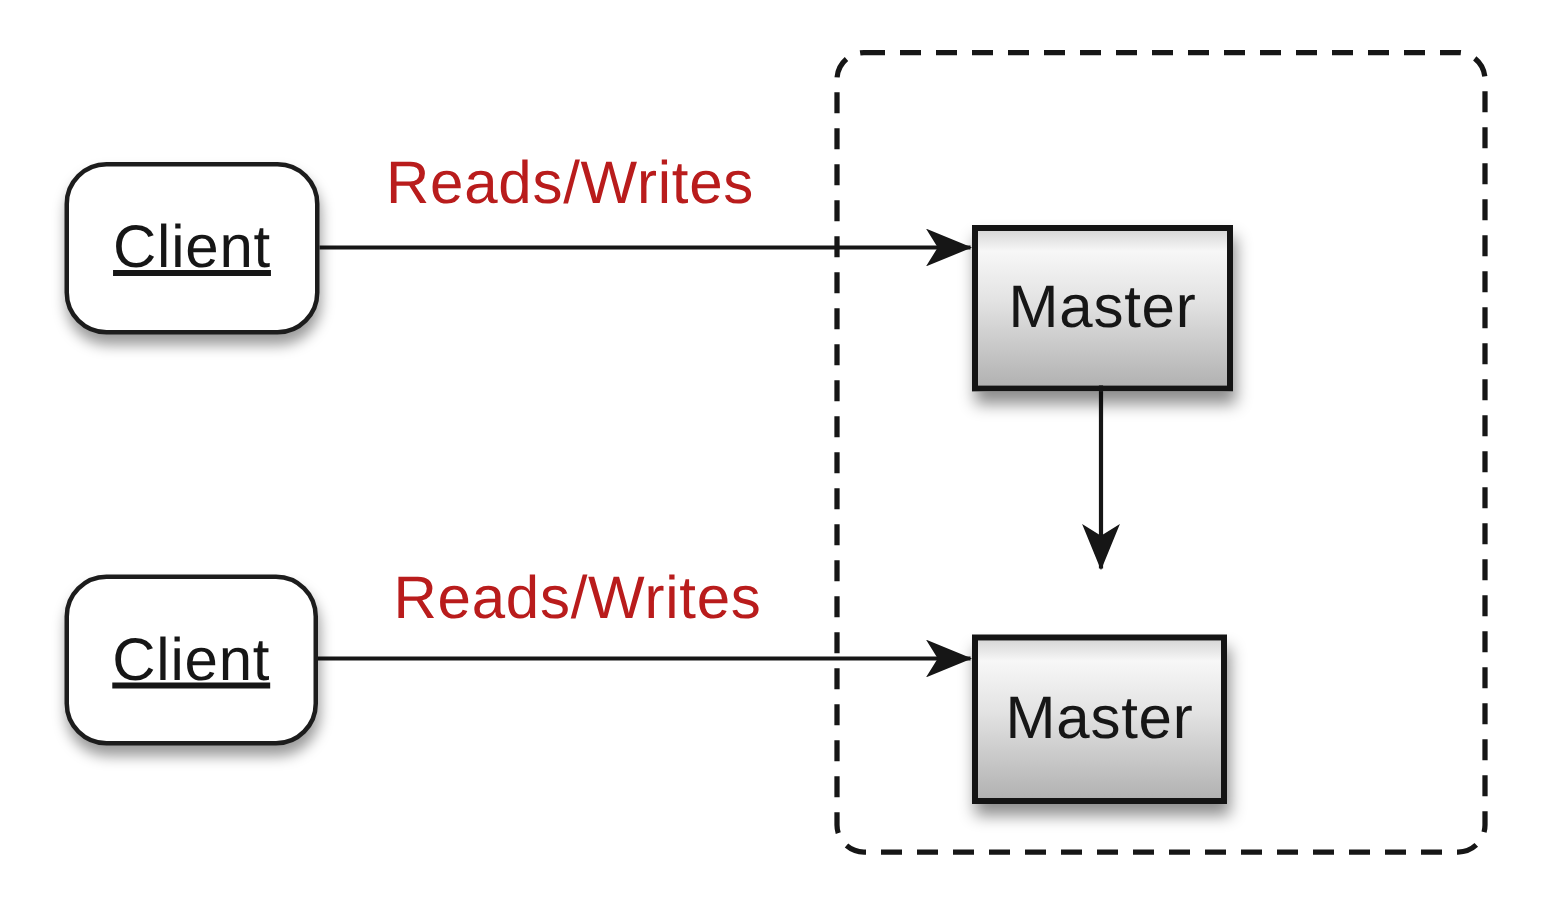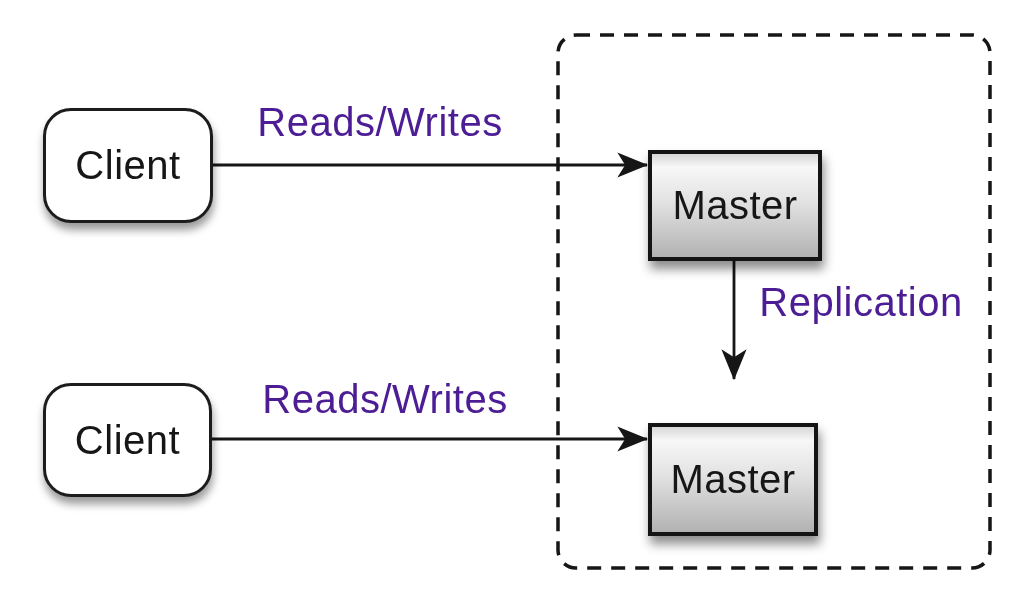--- a/index.html
+++ b/index.html
@@ -32,35 +32,36 @@
     justify-content: center;
     font-size: 40px;
     color: #161616;
     letter-spacing: 0.5px;
   }
   .client {
     background: #ffffff;
     border: 3px solid #1c1c1c;
     border-radius: 28px;
     box-shadow: 1px 7px 9px rgba(0,0,0,0.40);
+    text-decoration: underline;
   }
   .client-top    { left: 43px;  top: 108px; width: 170px; height: 115px; }
   .client-bottom { left: 43px;  top: 383px; width: 169px; height: 114px; }
   .master {
     background: linear-gradient(180deg, #d7d7d7 0%, #f7f7f7 13%, #e3e3e3 45%, #b2b2b2 100%);
     border: 4px solid #141414;
     box-shadow: 2px 8px 10px rgba(0,0,0,0.45);
     margin-top: 41px;
   }
   .master-top    { left: 648px; top: 109px; width: 174px; height: 111px; }
   .master-bottom { left: 648px; top: 382px; width: 170px; height: 113px; }
   .edge-label {
     position: absolute;
     font-size: 40px;
-    color: #4c1d95;
+    color: #b91c1c;
     text-align: center;
     white-space: nowrap;
     line-height: 1.0;
     letter-spacing: 0.5px;
   }
   .label-rw-top    { left: 250px; top: 102px; width: 260px; }
   .label-rw-bottom { left: 255px; top: 379px; width: 260px; }
   .label-replication { left: 758px; top: 282px; width: 206px; }
 </style>
 </head>
@@ -97,15 +98,14 @@
   </div>
 
   <div class="node master master-bottom">
     <span>Master</span>
   </div>
 
   <div class="edge-label label-rw-top">Reads/Writes</div>
 
   <div class="edge-label label-rw-bottom">Reads/Writes</div>
 
-  <div class="edge-label label-replication">Replication</div>
 
 </div>
 
 </body></html>

